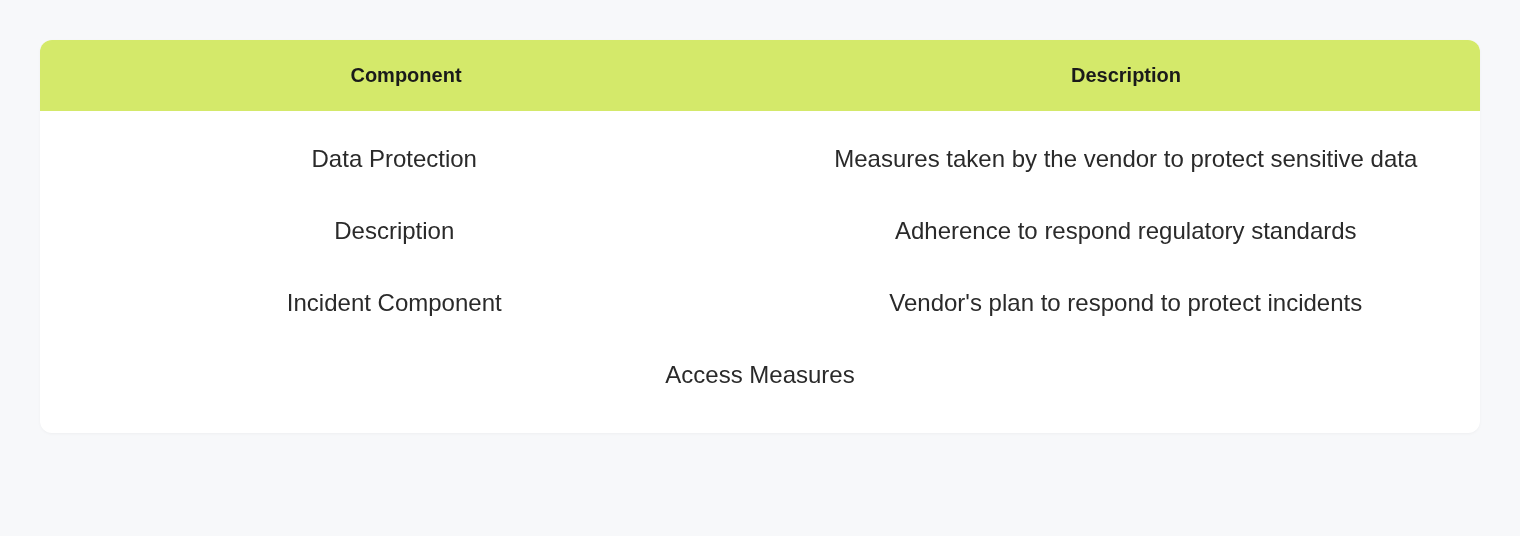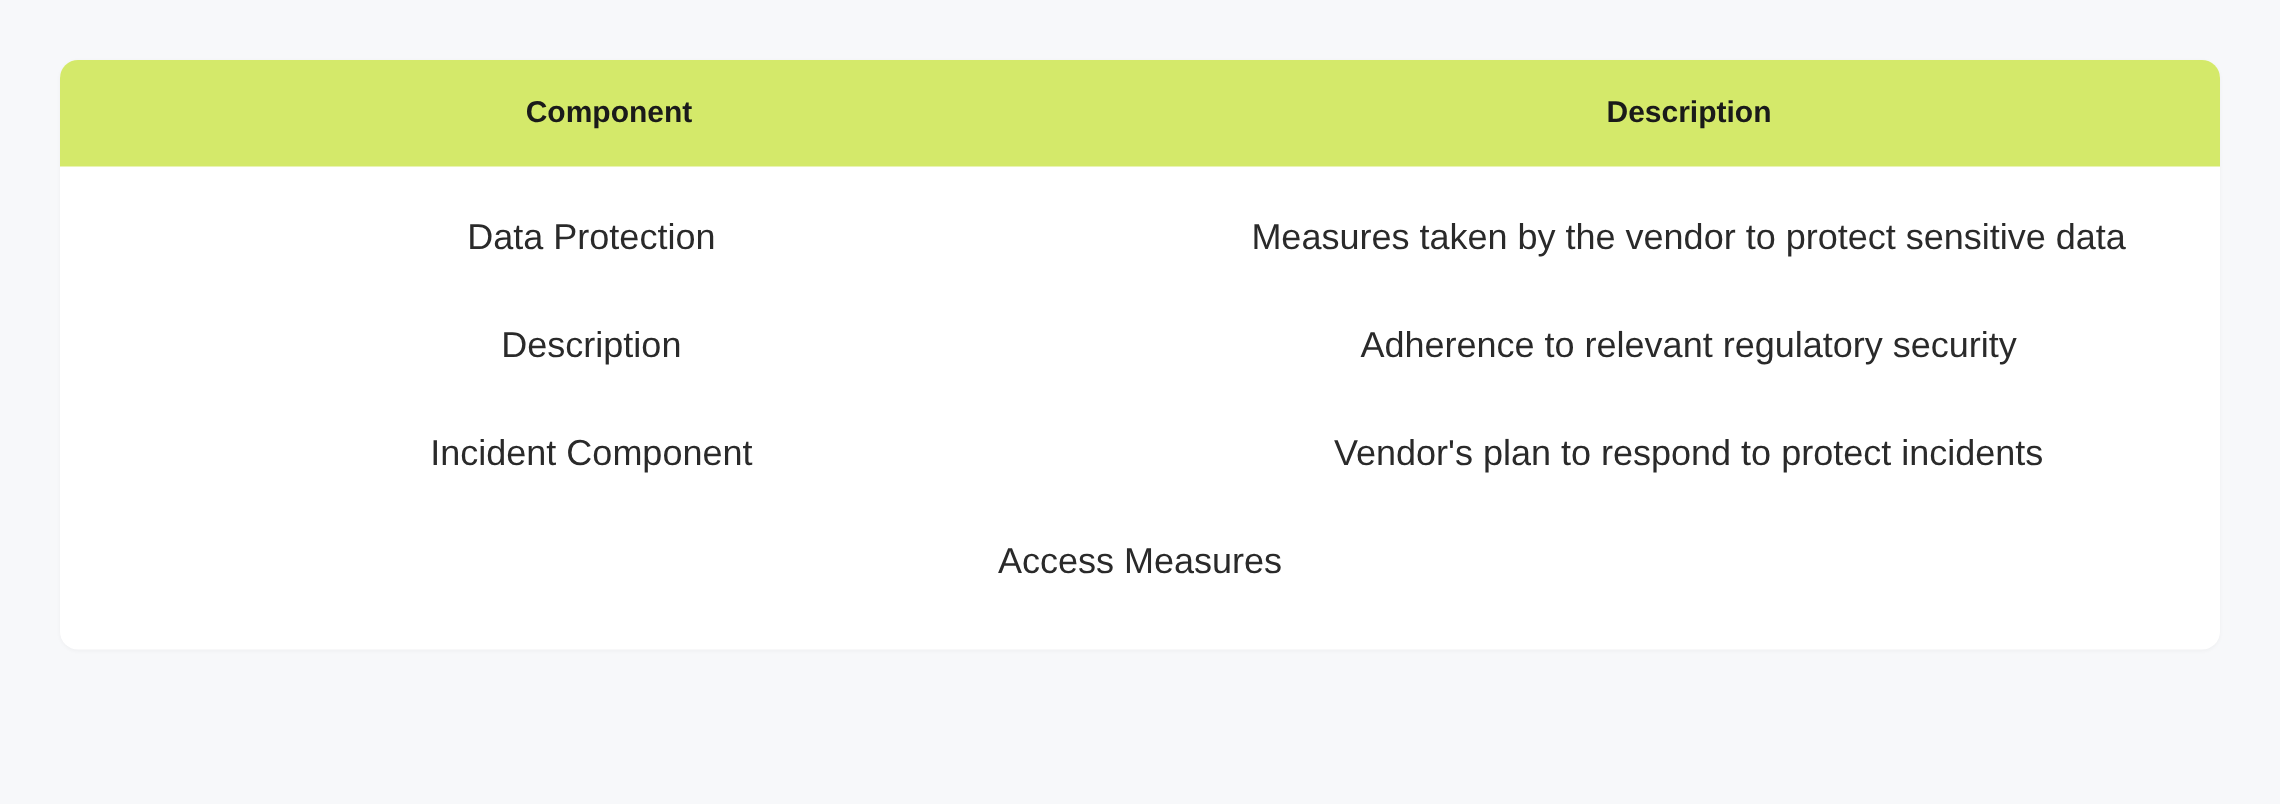--- a/index.html
+++ b/index.html
@@ -58,21 +58,21 @@
     <div class="header-cell">Component</div>
     <div class="header-cell">Description</div>
   </div>
   <div class="table-body">
     <div class="table-row">
       <div class="body-cell">Data Protection</div>
       <div class="body-cell">Measures taken by the vendor to protect sensitive data</div>
     </div>
     <div class="table-row">
       <div class="body-cell">Description</div>
-      <div class="body-cell">Adherence to relevant regulatory security</div>
+      <div class="body-cell">Adherence to respond regulatory standards</div>
     </div>
     <div class="table-row">
       <div class="body-cell">Incident Component</div>
       <div class="body-cell">Vendor's plan to respond to protect incidents</div>
     </div>
     <div class="table-row">
       <div class="body-cell">Access Measures</div>
     </div>
   </div>
 </div>

